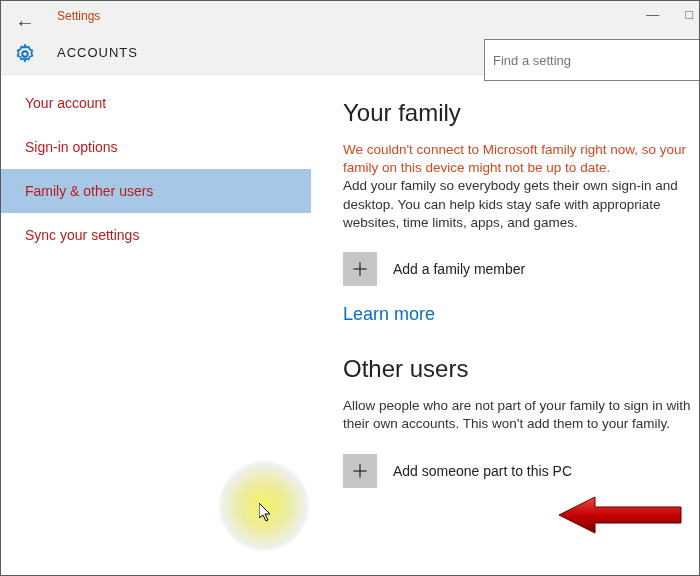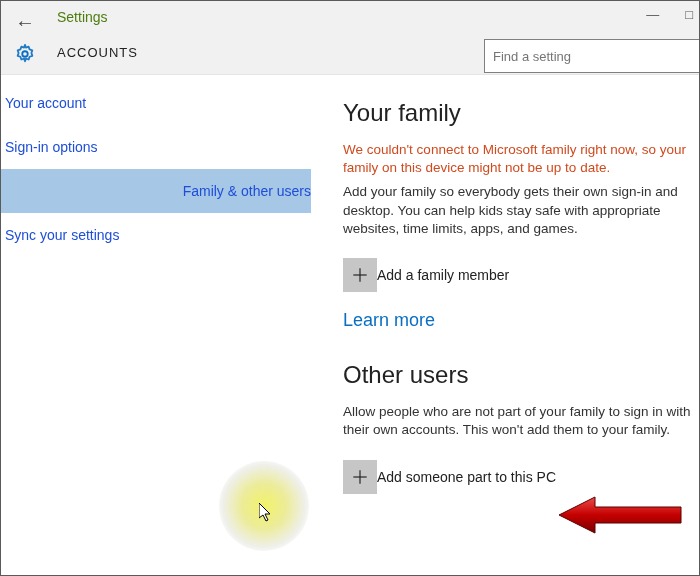--- a/index.html
+++ b/index.html
@@ -3,42 +3,42 @@
 <meta charset="utf-8">
 <style>
   * { box-sizing: border-box; margin: 0; padding: 0; }
   html, body { width: 700px; height: 576px; font-family: "Segoe UI", Arial, sans-serif; background: #fff; overflow: hidden; }
 
   .window { width: 700px; height: 576px; border: 1px solid #9a9a9a; background: #fff; position: relative; }
 
   
   .header { height: 74px; background: #f1f1f1; border-bottom: 1px solid #e5e5e5; position: relative; }
   .back { position: absolute; left: 14px; top: 8px; font-size: 20px; color: #444; cursor: pointer; font-family: Arial; }
-  .title { position: absolute; left: 56px; top: 8px; font-size: 14px; color: #4d7c0f; }
+  .title { position: absolute; left: 56px; top: 8px; font-size: 12px; color: #c2410c; }
   .wincontrols { position: absolute; right: 6px; top: 6px; display: flex; gap: 26px; font-size: 13px; color: #555; }
   .wincontrols span { cursor: pointer; font-family: Arial; }
 
   .gear { position: absolute; left: 13px; top: 42px; }
   .gear svg { width: 22px; height: 22px; }
 
   .subtitle { position: absolute; left: 56px; top: 44px; font-size: 13px; font-weight: 400; letter-spacing: 1px; color: #222; }
 
-  .search { position: absolute; right: 0; top: 38px; width: 215px; height: 34px; border: 1px solid #808080; border-right: none; background: #fff; padding: 0 8px; font-size: 13px; color: #666; outline: none; }
+  .search { position: absolute; right: 0; top: 38px; width: 215px; height: 42px; border: 1px solid #808080; border-right: none; background: #fff; padding: 0 8px; font-size: 13px; color: #666; outline: none; }
 
   
   .content { position: absolute; top: 74px; bottom: 0; left: 0; right: 0; display: flex; }
   .sidebar { width: 310px; background: #fff; padding-top: 6px; }
-  .sidebar-item { height: 44px; line-height: 44px; padding-left: 4px; font-size: 14px; color: #1d4ed8; cursor: pointer; }
-  .sidebar-item.selected, .sidebar-item.selected:hover { background: #a7c7e7; text-align: right; }
+  .sidebar-item { height: 44px; line-height: 44px; padding-left: 24px; font-size: 14px; color: #b91c1c; cursor: pointer; }
+  .sidebar-item.selected, .sidebar-item.selected:hover { background: #a7c7e7; }
 
   .main { flex: 1; padding: 24px 0 12px 32px; color: #222; overflow: hidden; }
   .section-head { font-size: 24px; font-weight: 400; margin-bottom: 14px; }
-  .error-text { color: #d04a1e; font-size: 13.5px; line-height: 1.35; margin-bottom: 6px; max-width: 360px; }
+  .error-text { color: #d04a1e; font-size: 13.5px; line-height: 1.35; max-width: 360px; }
   .body-text { font-size: 13.5px; color: #333; line-height: 1.35; margin-bottom: 20px; max-width: 380px; }
-  .add-row { display: flex; align-items: center; margin-bottom: 18px; cursor: pointer; }
+  .add-row { display: flex; align-items: center; gap: 16px; margin-bottom: 18px; cursor: pointer; }
   .plus-box { width: 34px; height: 34px; background: #c6c6c6; display: flex; align-items: center; justify-content: center; }
   .plus-box svg { width: 20px; height: 20px; }
   .add-label { font-size: 14px; color: #222; }
   .link { color: #0a6fc2; font-size: 18px; cursor: pointer; display: inline-block; margin-bottom: 30px; }
 
   
   .highlight { position: absolute; left: 218px; top: 460px; width: 90px; height: 90px; border-radius: 50%;
     background: radial-gradient(circle, rgba(240,240,80,0.85) 0%, rgba(220,220,70,0.55) 35%, rgba(150,150,120,0.15) 65%, rgba(0,0,0,0) 78%);
     pointer-events: none; z-index: 10; mix-blend-mode: multiply; }
   .cursor { position: absolute; left: 258px; top: 502px; z-index: 11; pointer-events: none; }

